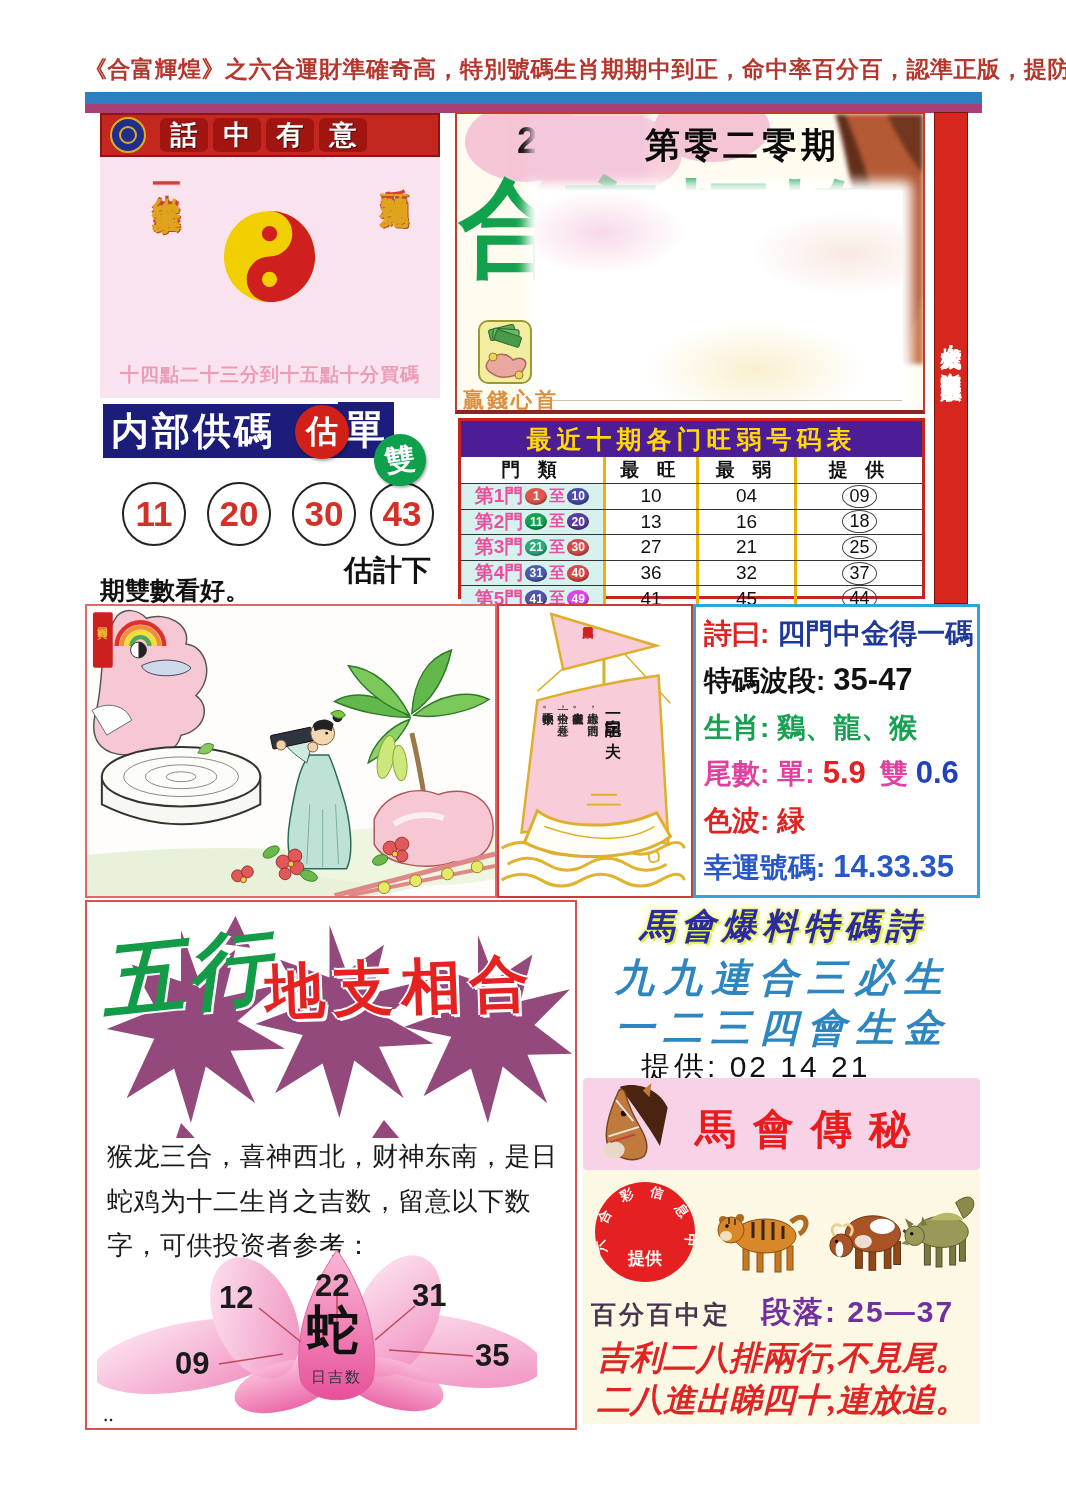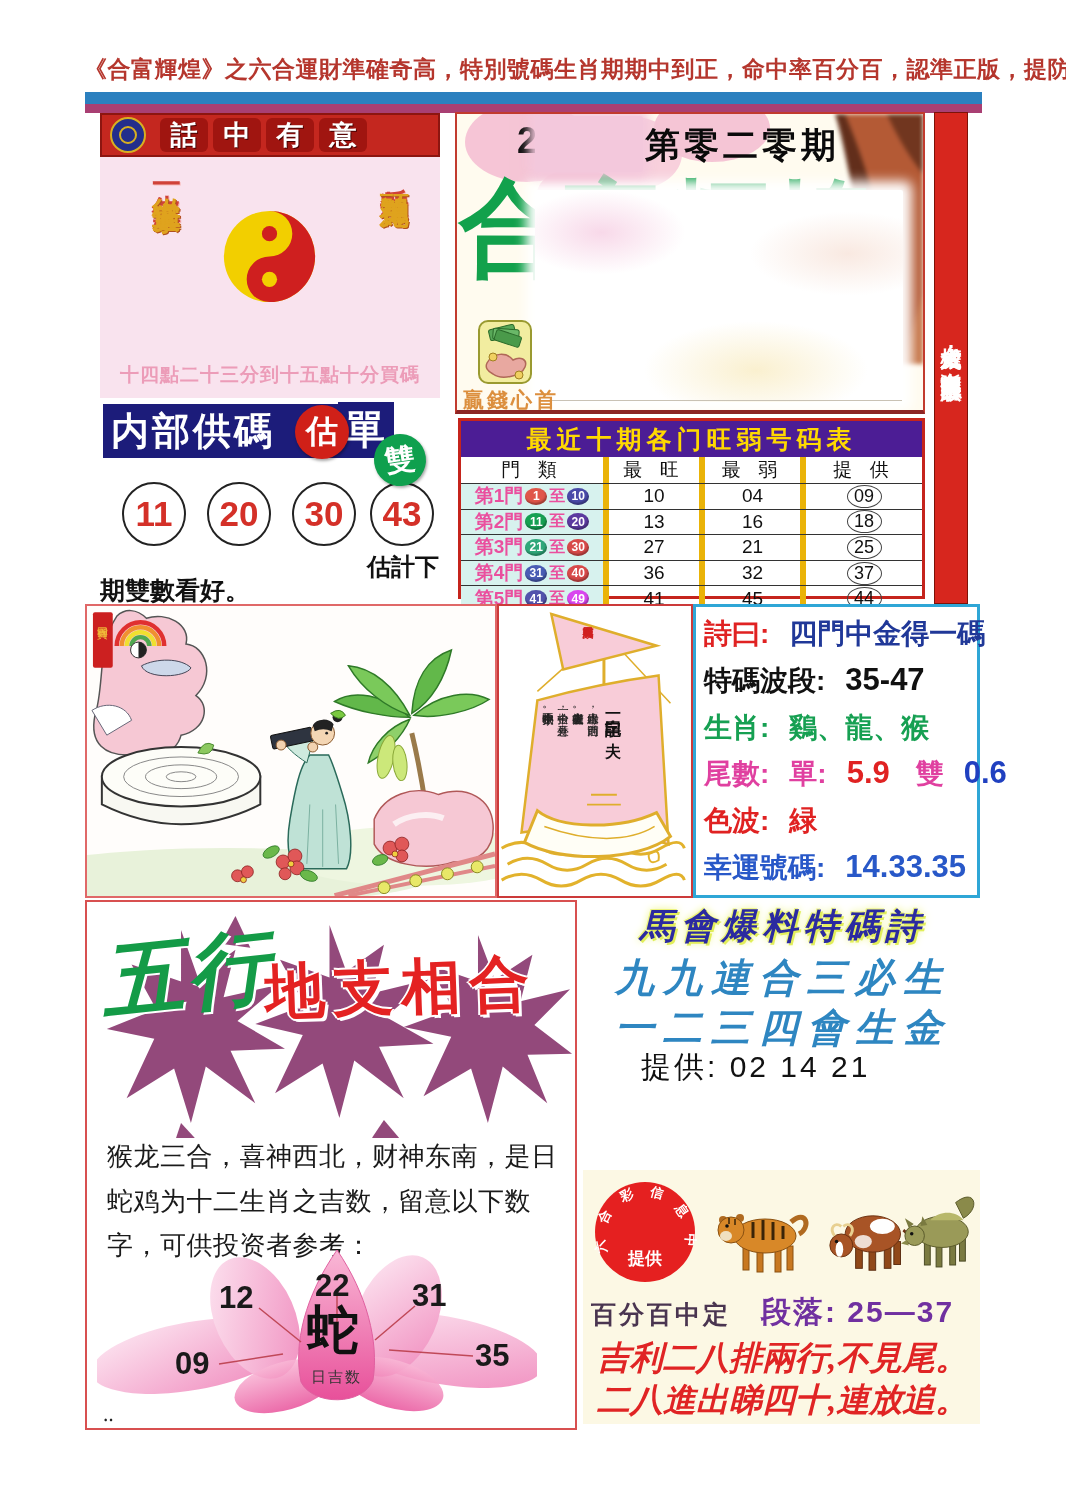--- a/index.html
+++ b/index.html
@@ -24,21 +24,21 @@
   .vcol .seg-gold{color:#dfa31e;text-shadow:1px 1px 0 #b05020;}
   .huayi-note{position:absolute;left:0;bottom:10px;width:100%;text-align:center;color:#ec9cb8;font-size:19px;font-weight:bold;letter-spacing:1px;}
 
   
   .nb-banner{left:103px;top:404px;width:287px;height:54px;background:#1c1c7a;color:#fff;font-size:38px;font-weight:bold;letter-spacing:3px;line-height:54px;padding-left:8px;box-sizing:border-box;}
   .nb-dan{left:345px;top:402px;color:#fff;font-size:40px;font-weight:bold;z-index:3;}
   .nb-dan-bg{left:338px;top:402px;width:56px;height:56px;background:#1c1c7a;}
   .nb-gu{left:295px;top:405px;width:54px;height:54px;border-radius:50%;background:#d02018;color:#fff;font-size:32px;font-weight:bold;display:flex;align-items:center;justify-content:center;z-index:4;box-shadow:1px 2px 3px rgba(0,0,0,.35);}
   .nb-shuang{left:374px;top:434px;width:52px;height:52px;border-radius:50%;background:#0fa04e;color:#fff;font-size:30px;font-weight:bold;display:flex;align-items:center;justify-content:center;z-index:5;transform:rotate(-8deg);box-shadow:1px 2px 3px rgba(0,0,0,.35);}
   .nb-circ{top:482px;width:60px;height:60px;border:2.5px solid #222;border-radius:50%;background:#fff;color:#d43028;font-size:35px;font-weight:bold;display:flex;align-items:center;justify-content:center;}
-  .nb-right-note{left:344px;top:551px;font-size:24px;color:#111;font-weight:bold;margin-left:23px;}
+  .nb-right-note{left:344px;top:551px;font-size:29px;color:#111;font-weight:bold;}
   .nb-below-note{left:100px;top:574px;font-size:25px;color:#111;font-weight:bold;}
 
   
   .issue-box{left:455px;top:112px;width:470px;height:302px;background:#fffbef;border:2px solid #c23b2e;border-bottom:4px solid #8c2424;box-sizing:border-box;overflow:hidden;}
   .issue-prefix{left:60px;top:6px;font-size:36px;font-weight:bold;color:#111;z-index:6;}
   .issue-blur-pink{left:78px;top:2px;width:108px;height:56px;background:#f3c8dc;box-shadow:0 0 10px 6px rgba(243,200,220,.95);z-index:6;border-radius:3px;}
   .issue-num{left:188px;top:8px;font-size:35px;font-weight:bold;color:#0a0a0a;letter-spacing:4px;z-index:6;white-space:nowrap;}
   .issue-masthead{left:2px;top:46px;font-size:104px;font-weight:bold;color:#12a14c;letter-spacing:0px;z-index:2;white-space:nowrap;font-family:"Liberation Sans",sans-serif;}
   .issue-blur-white{left:78px;top:76px;width:368px;height:212px;background:
      radial-gradient(120px 60px at 18% 20%, rgba(242,185,215,.55), rgba(255,255,255,0) 70%),
@@ -50,40 +50,40 @@
 
   
   .sidebar{left:934px;top:112px;width:34px;height:492px;background:#d7261e;border:1px solid #7c1208;box-sizing:border-box;display:flex;align-items:center;justify-content:center;}
   .sidebar span{writing-mode:vertical-rl;text-orientation:upright;color:#fff;font-size:21px;font-weight:bold;line-height:32px;letter-spacing:1px;}
 
   
   .htable{left:458px;top:418px;width:467px;height:181px;border:3px solid #c5241c;box-sizing:border-box;background:#fff;}
   .ht-title{height:36px;background:#4c1d95;color:#ffd900;font-size:25px;font-weight:bold;letter-spacing:5px;text-align:center;line-height:36px;}
   .ht-row{display:flex;height:24.6px;border-top:1px solid #333;align-items:stretch;}
   .ht-h{height:26px;border-top:none;}
-  .ht-c{border-left:6px solid #eab308;display:flex;align-items:center;justify-content:center;font-size:19px;color:#111;}
+  .ht-c{border-left:3px solid #eab308;display:flex;align-items:center;justify-content:center;font-size:19px;color:#111;}
   .ht-c:first-child{border-left:none;}
   .c1{width:142px;background:#d7f2ee;color:#ea4f9e;font-weight:bold;gap:2px;}
   .ht-h .c1{background:#fff;color:#111;}
   .c2{width:90px;} .c3{width:95px;} .c4{flex:1;}
-  .ht-h .ht-c{font-weight:normal;letter-spacing:6px;}
+  .ht-h .ht-c{font-weight:bold;letter-spacing:6px;}
   .ball{display:inline-flex;width:22px;height:17px;border-radius:50%;color:#fff;font-size:12px;font-weight:bold;align-items:center;justify-content:center;flex:none;box-shadow:inset -1px -2px 2px rgba(0,0,0,.3);}
   .zhi{color:#ea4f9e;font-size:16px;font-weight:bold;}
   .oval{display:inline-block;min-width:33px;height:21px;border:1.5px solid #444;border-radius:50%;text-align:center;line-height:21px;font-size:18px;color:#111;}
 
   
   .picture-box{left:85px;top:604px;width:412px;height:294px;border:2px solid #e06868;box-sizing:border-box;background:#fffdfb;overflow:hidden;}
   .sail-box{left:497px;top:604px;width:196px;height:294px;border:2px solid #cc3a3a;box-sizing:border-box;background:#fff;overflow:hidden;}
   .flag-text{position:absolute;left:82px;top:12px;height:30px;writing-mode:vertical-rl;text-orientation:upright;font-size:11px;font-weight:bold;color:#d02020;line-height:13px;}
   .sail-text{position:absolute;left:40px;top:98px;height:132px;writing-mode:vertical-rl;text-orientation:upright;color:#222;}
   .sail-head{font-size:16px;font-weight:bold;color:#111;letter-spacing:2px;margin:0 3px;}
   .sail-line{font-size:11.5px;margin:0 2px;line-height:13px;}
 
   .tips{left:693px;top:604px;width:287px;height:294px;border:3px solid #2fa6d6;box-sizing:border-box;background:#fff;display:flex;flex-direction:column;justify-content:space-around;padding:4px 8px;}
-  .tip-row{display:flex;align-items:baseline;gap:20px;white-space:nowrap;font-weight:bold;}
+  .tip-row{display:flex;align-items:baseline;gap:8px;white-space:nowrap;font-weight:bold;}
   .t-red{color:#e02222;} .t-navy{color:#203898;} .t-black{color:#111;}
   .t-green{color:#16a052;} .t-mag{color:#e040a0;} .t-blue{color:#2040c0;} .t-lblue{color:#2858c8;}
   .fs29{font-size:28px;} .fs32{font-size:31px;}
 
   
   .blbox{left:85px;top:900px;width:492px;height:530px;border:2.5px solid #d85050;box-sizing:border-box;background:#fff;overflow:hidden;}
   .wx-green{position:absolute;left:14px;top:18px;font-size:82px;font-weight:bold;font-style:italic;color:#149b47;transform:rotate(-6deg);font-family:"Liberation Serif",serif;letter-spacing:4px;text-shadow:2px 2px 0 #fff;}
   .wx-red{position:absolute;left:178px;top:46px;font-size:60px;font-weight:bold;color:#e42222;letter-spacing:8px;transform:rotate(-2deg);text-shadow:2px 0 0 #fff,-2px 0 0 #fff,0 2px 0 #fff,0 -2px 0 #fff,3px 3px 0 #fff;}
   .wx-par{position:absolute;left:20px;top:232px;width:456px;font-size:26px;color:#1a1a1a;line-height:1.72;letter-spacing:0.5px;}
   .lotus-wrap{position:absolute;left:10px;top:342px;width:440px;height:176px;}
@@ -455,20 +455,32 @@
   </div>
 
   <div class="abs hp">
     <div class="hp-title">馬會爆料特碼詩</div>
     <div class="hp-line" style="top:48px;">九九連合三必生</div>
     <div class="hp-line" style="top:98px;">一二三四會生金</div>
     <div class="hp-offer">提供: 02 14 21</div>
   </div>
 
   <div class="abs cm">
+    <div class="cm-banner">
+      <svg width="100" height="86" viewBox="0 0 100 90" style="position:absolute;left:6px;top:3px;">
+        <path d="M30,6 C50,0 72,10 80,28 L72,68 C62,50 40,20 30,6 Z" fill="#4a2410"></path>
+        <path d="M54,10 L63,2 L61,17 Z" fill="#c07a3e"></path>
+        <path d="M28,12 C20,30 13,52 17,66 C25,82 44,86 55,79 C61,72 58,60 52,50 C44,36 38,22 36,14 C34,7 30,7 28,12 Z" fill="#c07a3e" stroke="#7a4418" stroke-width="1.5"></path>
+        <ellipse cx="24" cy="72" rx="11" ry="9" fill="#e8d8c8"></ellipse>
+        <circle cx="34" cy="34" r="3" fill="#201008"></circle>
+        <path d="M18,58 L50,48 M26,20 L44,42" stroke="#f0e8e0" stroke-width="2"></path>
+        <path d="M20,64 L46,56" stroke="#c04040" stroke-width="2"></path>
+      </svg>
+      <div class="cm-title">馬會傳秘</div>
+    </div>
     <div class="cm-strip">
       <svg width="108" height="108" viewBox="0 0 108 108" style="position:absolute;left:8px;top:8px;">
         <circle cx="54" cy="54" r="50" fill="#e52020"></circle>
         <path id="ringPath" d="M16,74 A41,41 0 1 1 92,74" fill="none"></path>
         <text font-size="13" font-weight="bold" fill="#fff"><textPath href="#ringPath" textLength="182" lengthAdjust="spacing">六合彩信息中心</textPath></text>
         <text x="54" y="86" text-anchor="middle" font-size="17" font-weight="bold" fill="#fff">提供</text>
       </svg>
       <svg width="100" height="88" viewBox="0 0 100 88" style="position:absolute;left:130px;top:18px;">
         <path d="M78,34 C94,20 98,40 86,46" stroke="#b06a20" stroke-width="5" fill="none"></path>
         <rect x="30" y="58" width="6" height="24" fill="#c87820" stroke="#8a5010"></rect>

